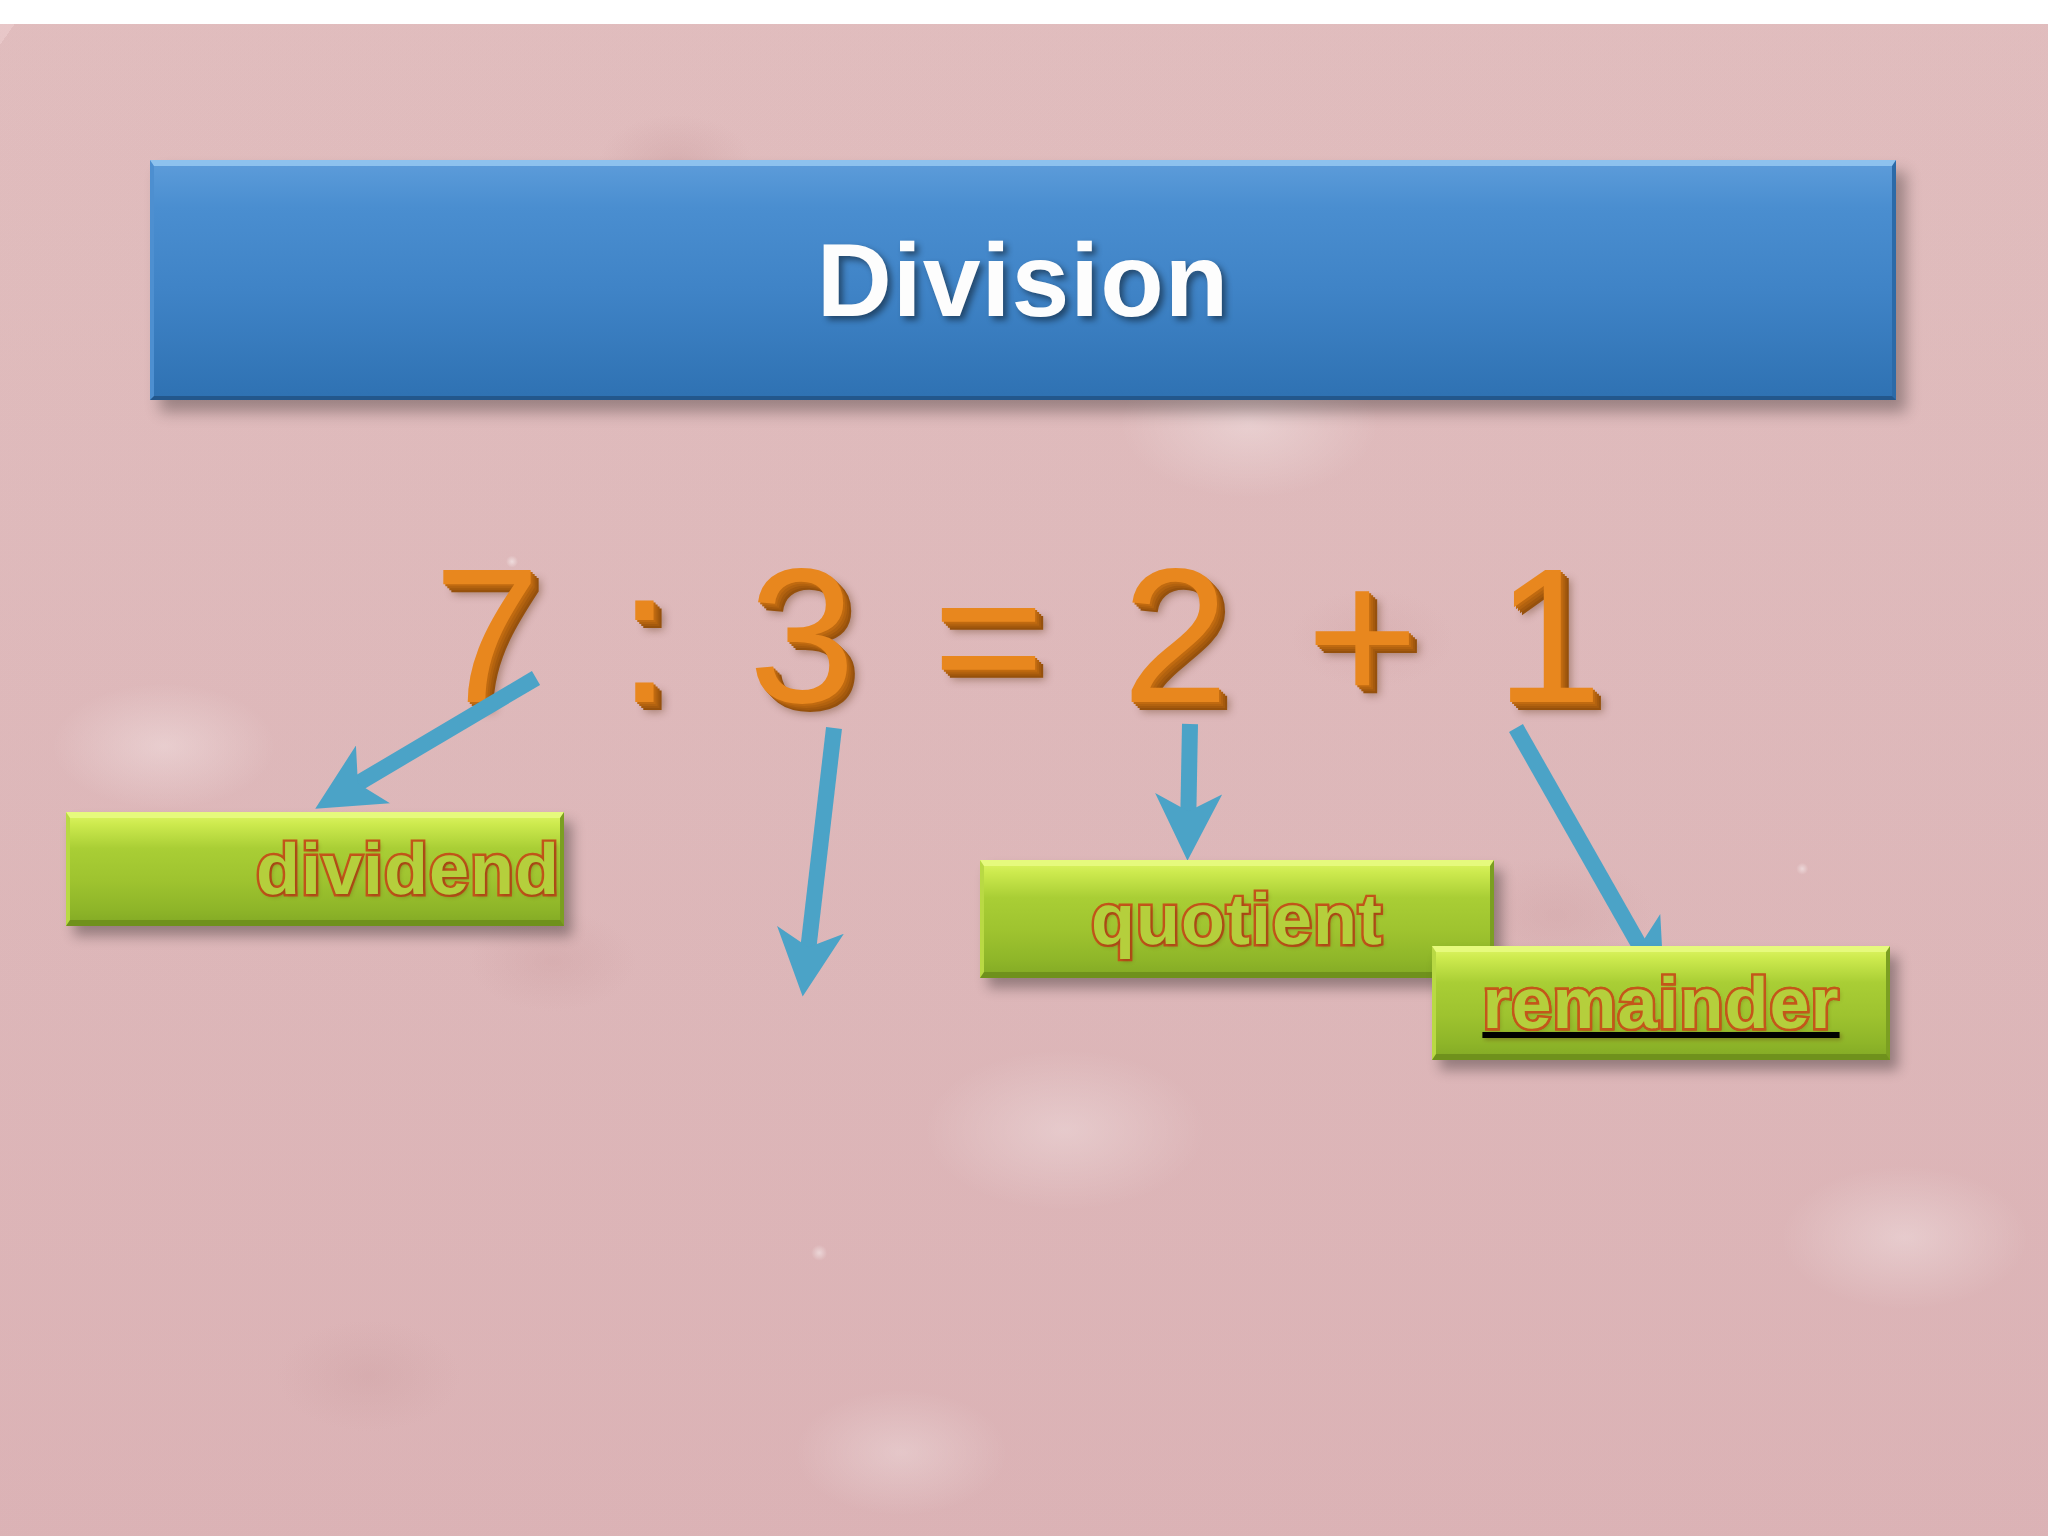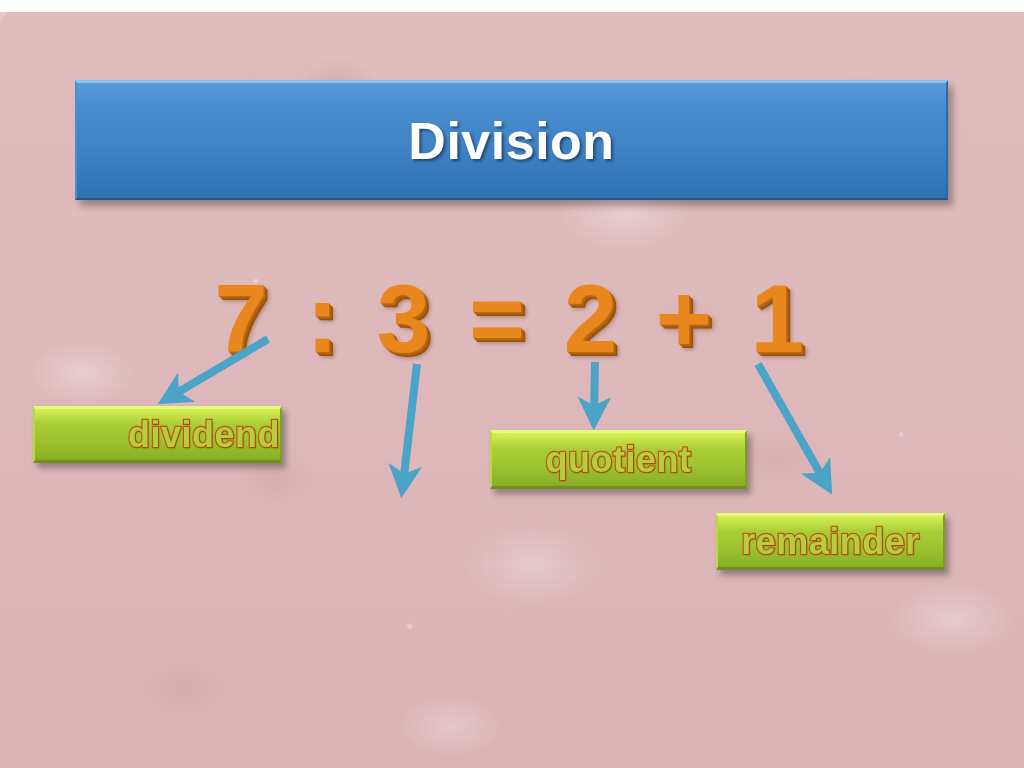--- a/index.html
+++ b/index.html
@@ -79,21 +79,21 @@
   }
 
   
   .equation {
     position: absolute;
     left: 0;
     top: 252px;
     width: 1024px;
     text-align: center;
     font-size: 96px;
-    font-weight: bold;
+    font-weight: normal;
     letter-spacing: 6px;
     color: #e8871e;
     font-family: "Liberation Sans", sans-serif;
     text-shadow:
        1px 1px 0 #c06a10,
        2px 2px 0 #b2620f,
        3px 3px 0 #a4590d,
        4px 4px 0 #96510c,
        5px 5px 4px rgba(80,40,5,.40);
     white-space: nowrap;
@@ -121,21 +121,21 @@
     letter-spacing: .5px;
     font-family: "Liberation Sans", sans-serif;
     -webkit-text-stroke: 2.4px #c4561a;
     paint-order: stroke fill;
     text-shadow: 1px 1px 2px rgba(90,40,10,.35);
   }
 
   .box-dividend  { left: 33px;  top: 394px; width: 249px; height: 57px; justify-content: flex-end; }
   .box-divisor   { left: 273px; top: 484px; width: 222px; height: 57px; }
   .box-quotient  { left: 490px; top: 418px; width: 257px; height: 59px; }
-  .box-remainder { left: 716px; top: 501px; width: 229px; height: 57px; }
+  .box-remainder { left: 716px; top: 461px; width: 229px; height: 57px; text-decoration: underline; }
 
   
   .arrows {
     position: absolute;
     inset: 0;
     pointer-events: none;
   }
 </style>
 </head>
 <body>

